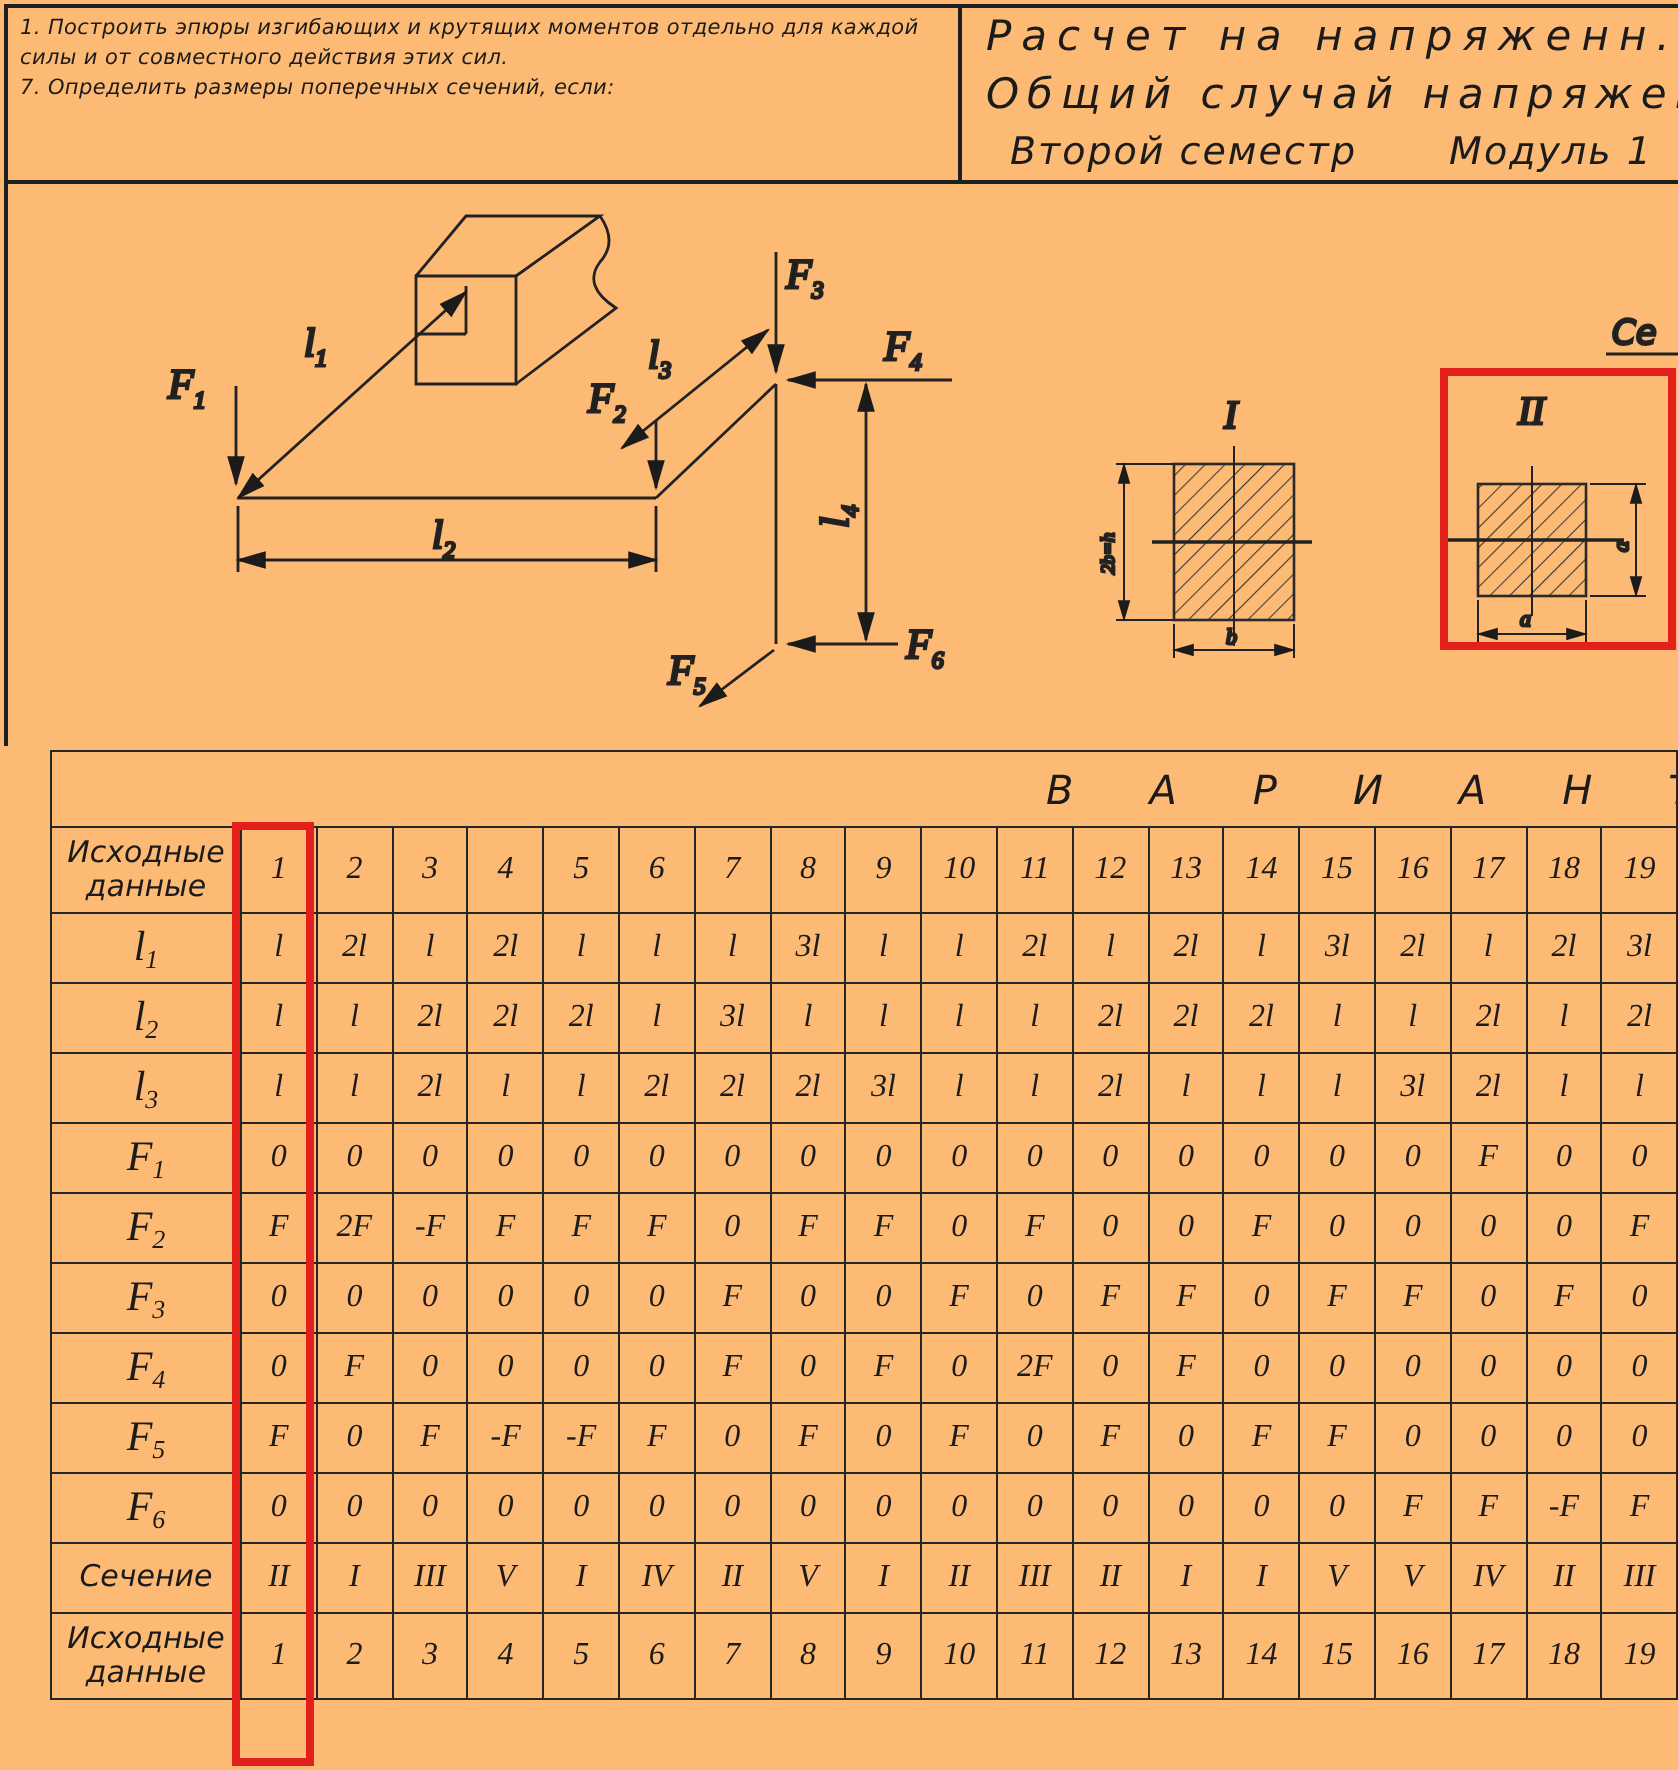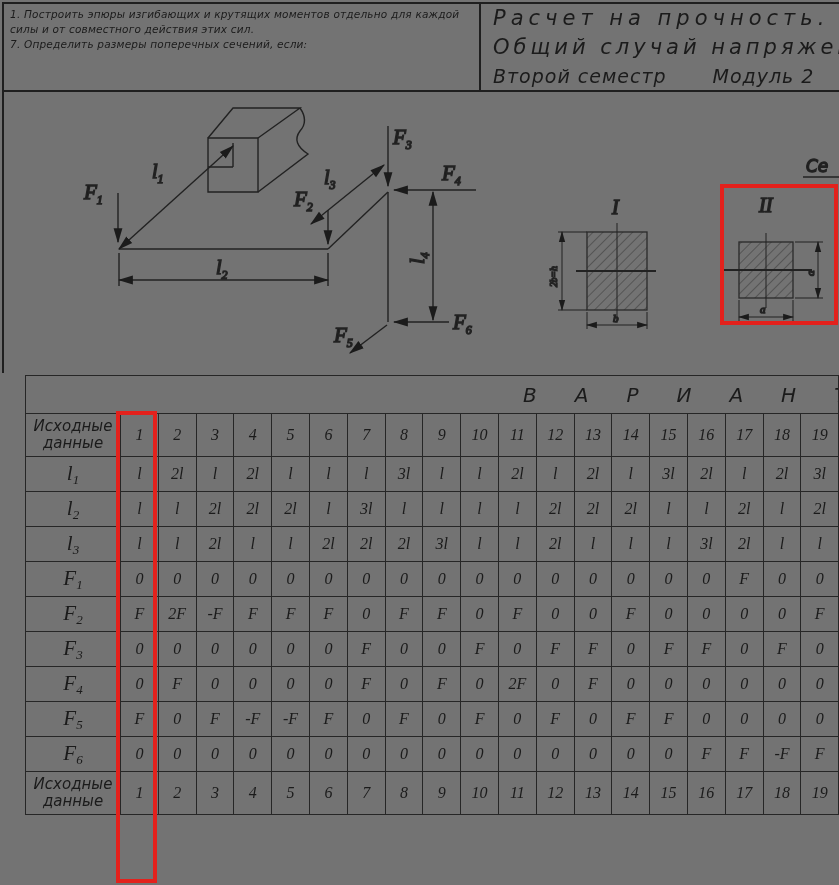--- a/index.html
+++ b/index.html
@@ -1,27 +1,27 @@
 <!DOCTYPE html>
 <html><head>
 <meta charset="utf-8">
 <style>
   html,body{margin:0;padding:0;background:#e8e8e8;}
-  .page{position:relative;width:839px;height:885px;background:#737373;color:#1b1b1b;overflow:hidden;
+  .page{position:relative;width:839px;height:885px;background:#fdba74;color:#1b1b1b;overflow:hidden;
         font-family:"DejaVu Sans",sans-serif;}
   .ln{position:absolute;background:#1f1f1f;}
   
   .tasks{position:absolute;left:10px;top:7px;width:462px;font-style:italic;font-size:10.5px;
          line-height:1.45;letter-spacing:.2px;}
   .tasks .given{font-family:"Liberation Serif",serif;font-size:10px;letter-spacing:.4px;}
   .titleblock{position:absolute;left:493px;top:4px;width:346px;height:86px;overflow:hidden;white-space:nowrap;}
   .tb1{font-style:italic;font-size:21px;letter-spacing:5px;line-height:29px;}
   .tb2{font-style:italic;font-size:21px;letter-spacing:4px;line-height:29px;}
   .tb3{font-style:italic;font-size:19px;letter-spacing:1px;line-height:29px;display:flex;}
-  .tb3 .g1{margin-left:0;} .tb3 .g2{margin-left:46px;}
+  .tb3 .g1{margin-left:12px;} .tb3 .g2{margin-left:46px;}
   
   svg text{fill:#1b1b1b;}
   .flbl{font:italic 21px "Liberation Serif",serif;}
   .llbl{font:italic 20px "Liberation Serif",serif;}
   .subt{font-size:12px;}
   .seclbl{font:italic 20px "Liberation Serif",serif;}
   .dimlbl{font:italic 11px "Liberation Serif",serif;}
   .dimsm{font:italic 9.5px "Liberation Serif",serif;}
   .caption{font:italic 17px "DejaVu Sans",sans-serif;}
   
@@ -46,25 +46,25 @@
   <div class="ln" style="left:2px;top:2px;width:2px;height:371px;"></div>
   <div class="ln" style="left:479px;top:2px;width:2px;height:90px;"></div>
   <div class="ln" style="left:2px;top:90px;width:837px;height:2px;"></div>
 
   <div class="tasks">
     <div>1. Построить эпюры изгибающих и крутящих моментов отдельно для каждой силы и от совместного действия этих сил.</div>
     <div>7. Определить размеры поперечных сечений, если:</div>
   </div>
 
   <div class="titleblock">
-    <div class="tb1">Расчет на прочность.</div>
+    <div class="tb1">Расчет на напряженн.</div>
     <div class="tb2">Общий случай напряженн</div>
     <div class="tb3">
       <span class="g1">Второй семестр</span>
-      <span class="g2">Модуль 2</span>
+      <span class="g2">Модуль 1</span>
 
     </div>
   </div>
 
   <svg width="839" height="283" viewBox="0 0 839 283" style="position:absolute;left:0;top:92px;" fill="none" stroke="#222" stroke-width="1.4">
     <defs>
       <marker id="arr" viewBox="0 0 12 10" refX="11" refY="5" markerWidth="11" markerHeight="9" orient="auto-start-reverse">
           <path d="M0,1.5 L12,5 L0,8.5 Z" fill="#1b1b1b" stroke="none"></path>
         </marker>
       <pattern id="hatch" width="7" height="7" patternUnits="userSpaceOnUse" patternTransform="rotate(45)">
@@ -371,20 +371,42 @@
             <td class="val">0</td>
             <td class="val">0</td>
             <td class="val">0</td>
             <td class="val">0</td>
             <td class="val">0</td>
             <td class="val">F</td>
             <td class="val">F</td>
             <td class="val">-F</td>
             <td class="val">F</td>
           </tr>
+          <tr class="r-val">
+            <td class="lbl">Сечение</td>
+            <td class="val">II</td>
+            <td class="val">I</td>
+            <td class="val">III</td>
+            <td class="val">V</td>
+            <td class="val">I</td>
+            <td class="val">IV</td>
+            <td class="val">II</td>
+            <td class="val">V</td>
+            <td class="val">I</td>
+            <td class="val">II</td>
+            <td class="val">III</td>
+            <td class="val">II</td>
+            <td class="val">I</td>
+            <td class="val">I</td>
+            <td class="val">V</td>
+            <td class="val">V</td>
+            <td class="val">IV</td>
+            <td class="val">II</td>
+            <td class="val">III</td>
+          </tr>
           <tr class="r-idx">
             <td class="lbl">Исходные данные</td>
             <td class="val">1</td>
             <td class="val">2</td>
             <td class="val">3</td>
             <td class="val">4</td>
             <td class="val">5</td>
             <td class="val">6</td>
             <td class="val">7</td>
             <td class="val">8</td>

